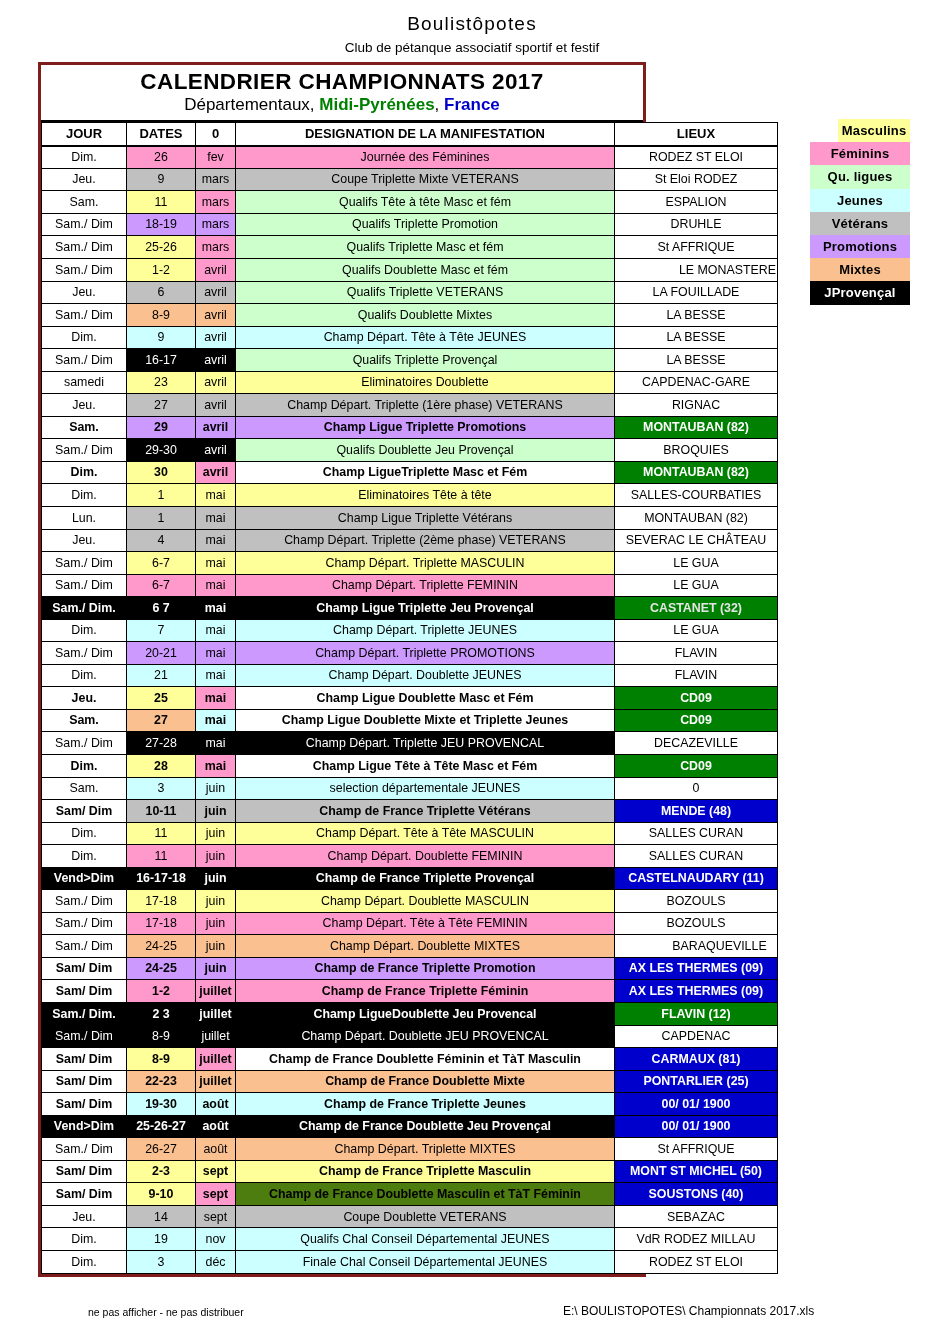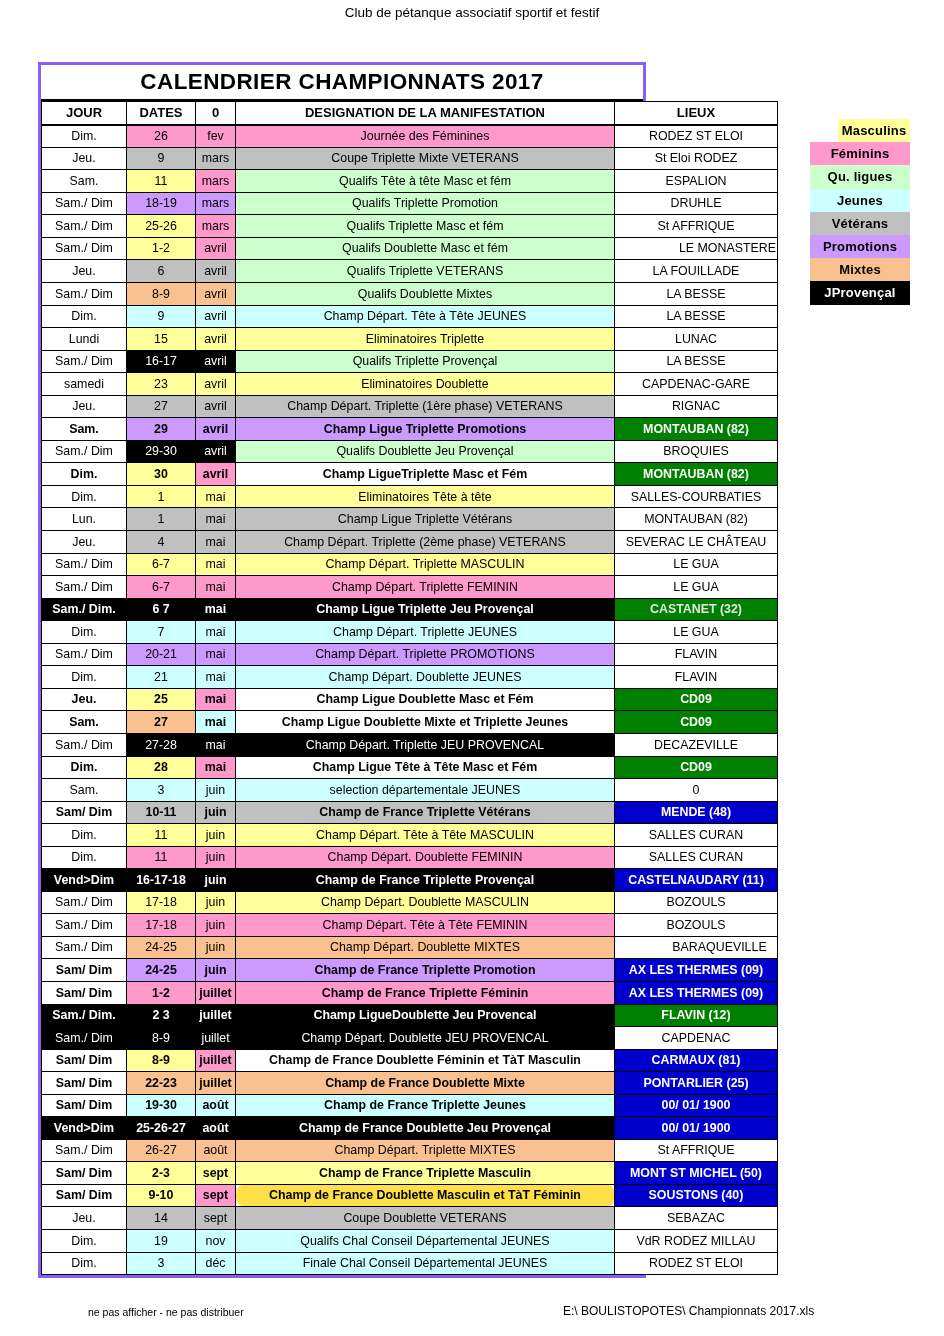--- a/index.html
+++ b/index.html
@@ -31,21 +31,21 @@
     padding-top: 5px;
     color: #000;
   }
 
   
   #calendar-frame {
     position: absolute;
     left: 38px;
     top: 62px;
     width: 608px;
-    border: 3px solid #8b5cf6;
+    border: 3px solid #7f1d1d;
     box-sizing: border-box;
     background: #fff;
   }
   #title-block {
     border-bottom: 2px solid #000;
     padding: 4px 0 5px 0;
     text-align: center;
   }
   #cal-title {
     font-size: 22.5px;
@@ -121,26 +121,30 @@
     position: absolute;
     left: 563px;
     top: 1304px;
     font-size: 12px;
   }
 </style>
 </head>
 <body>
 
 <div id="masthead">
+  <div id="club-name">Boulistôpotes</div>
   <div id="club-tagline">Club de pétanque associatif sportif et festif</div>
 </div>
 
 <div id="calendar-frame">
   <div id="title-block">
     <div id="cal-title">CALENDRIER CHAMPIONNATS 2017</div>
+    <div id="cal-subtitle">
+      <span>Départementaux, </span><span class="seg-green">Midi-Pyrénées</span><span>, </span><span class="seg-blue">France</span>
+    </div>
   </div>
 
   <table id="calendar">
     <colgroup>
       <col class="c-jour">
         <col class="c-date">
         <col class="c-mois">
         <col class="c-desg">
         <col class="c-lieu">
     </colgroup>
@@ -211,27 +215,20 @@
           <td style="background: rgb(255, 255, 255);">LA BESSE</td>
         </tr>
         <tr>
           <td style="background: rgb(255, 255, 255);">Dim.</td>
           <td style="background: rgb(204, 255, 255);">9</td>
           <td style="background: rgb(204, 255, 255);">avril</td>
           <td style="background: rgb(204, 255, 255);">Champ Départ. Tête à Tête JEUNES</td>
           <td style="background: rgb(255, 255, 255);">LA BESSE</td>
         </tr>
         <tr>
-          <td style="background: rgb(255, 255, 255);">Lundi</td>
-          <td style="background: rgb(255, 255, 153);">15</td>
-          <td style="background: rgb(255, 255, 153);">avril</td>
-          <td style="background: rgb(255, 255, 153);">Eliminatoires Triplette</td>
-          <td style="background: rgb(255, 255, 255);">LUNAC</td>
-        </tr>
-        <tr>
           <td style="background: rgb(255, 255, 255);">Sam./ Dim</td>
           <td style="background: rgb(0, 0, 0); color: rgb(255, 255, 255);">16-17</td>
           <td style="background: rgb(0, 0, 0); color: rgb(255, 255, 255);">avril</td>
           <td style="background: rgb(204, 255, 204);">Qualifs Triplette Provençal</td>
           <td style="background: rgb(255, 255, 255);">LA BESSE</td>
         </tr>
         <tr>
           <td style="background: rgb(255, 255, 255);">samedi</td>
           <td style="background: rgb(255, 255, 153);">23</td>
           <td style="background: rgb(255, 255, 153);">avril</td>
@@ -480,21 +477,21 @@
           <td class="bold" style="background: rgb(255, 255, 255);">Sam/ Dim</td>
           <td class="bold" style="background: rgb(255, 255, 153);">2-3</td>
           <td class="bold" style="background: rgb(255, 255, 153);">sept</td>
           <td class="bold" style="background: rgb(255, 255, 153);">Champ de France Triplette Masculin</td>
           <td class="bold" style="background: rgb(0, 0, 204); color: rgb(255, 255, 255);">MONT ST MICHEL (50)</td>
         </tr>
         <tr>
           <td class="bold" style="background: rgb(255, 255, 255);">Sam/ Dim</td>
           <td class="bold" style="background: rgb(255, 255, 153);">9-10</td>
           <td class="bold" style="background: rgb(255, 153, 204);">sept</td>
-          <td class="bold" style="background: #fde047; border-radius: 10px;">Champ de France Doublette Masculin et TàT Féminin</td>
+          <td class="bold" style="background: #4d7c0f;">Champ de France Doublette Masculin et TàT Féminin</td>
           <td class="bold" style="background: rgb(0, 0, 204); color: rgb(255, 255, 255);">SOUSTONS (40)</td>
         </tr>
         <tr>
           <td style="background: rgb(255, 255, 255);">Jeu.</td>
           <td style="background: rgb(192, 192, 192); margin-left: 40px;">14</td>
           <td style="background: rgb(192, 192, 192);">sept</td>
           <td style="background: rgb(192, 192, 192);">Coupe Doublette VETERANS</td>
           <td style="background: rgb(255, 255, 255);">SEBAZAC</td>
         </tr>
         <tr>

